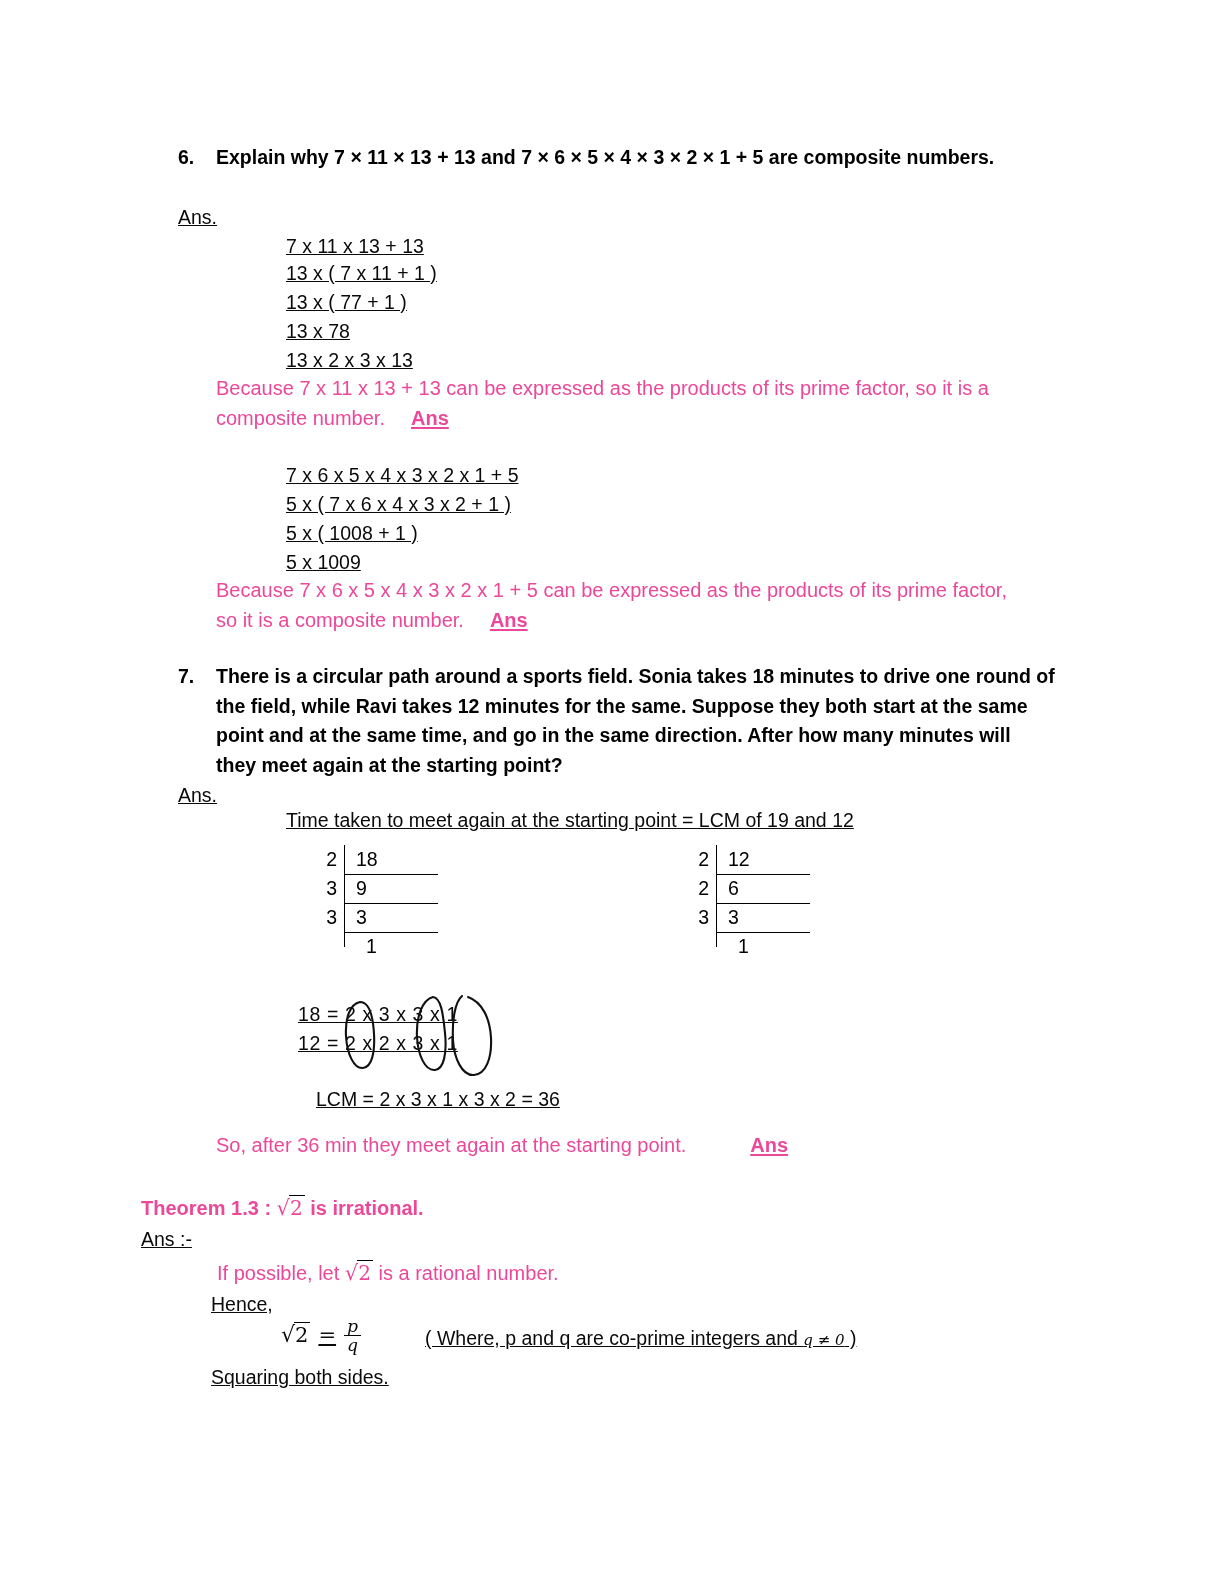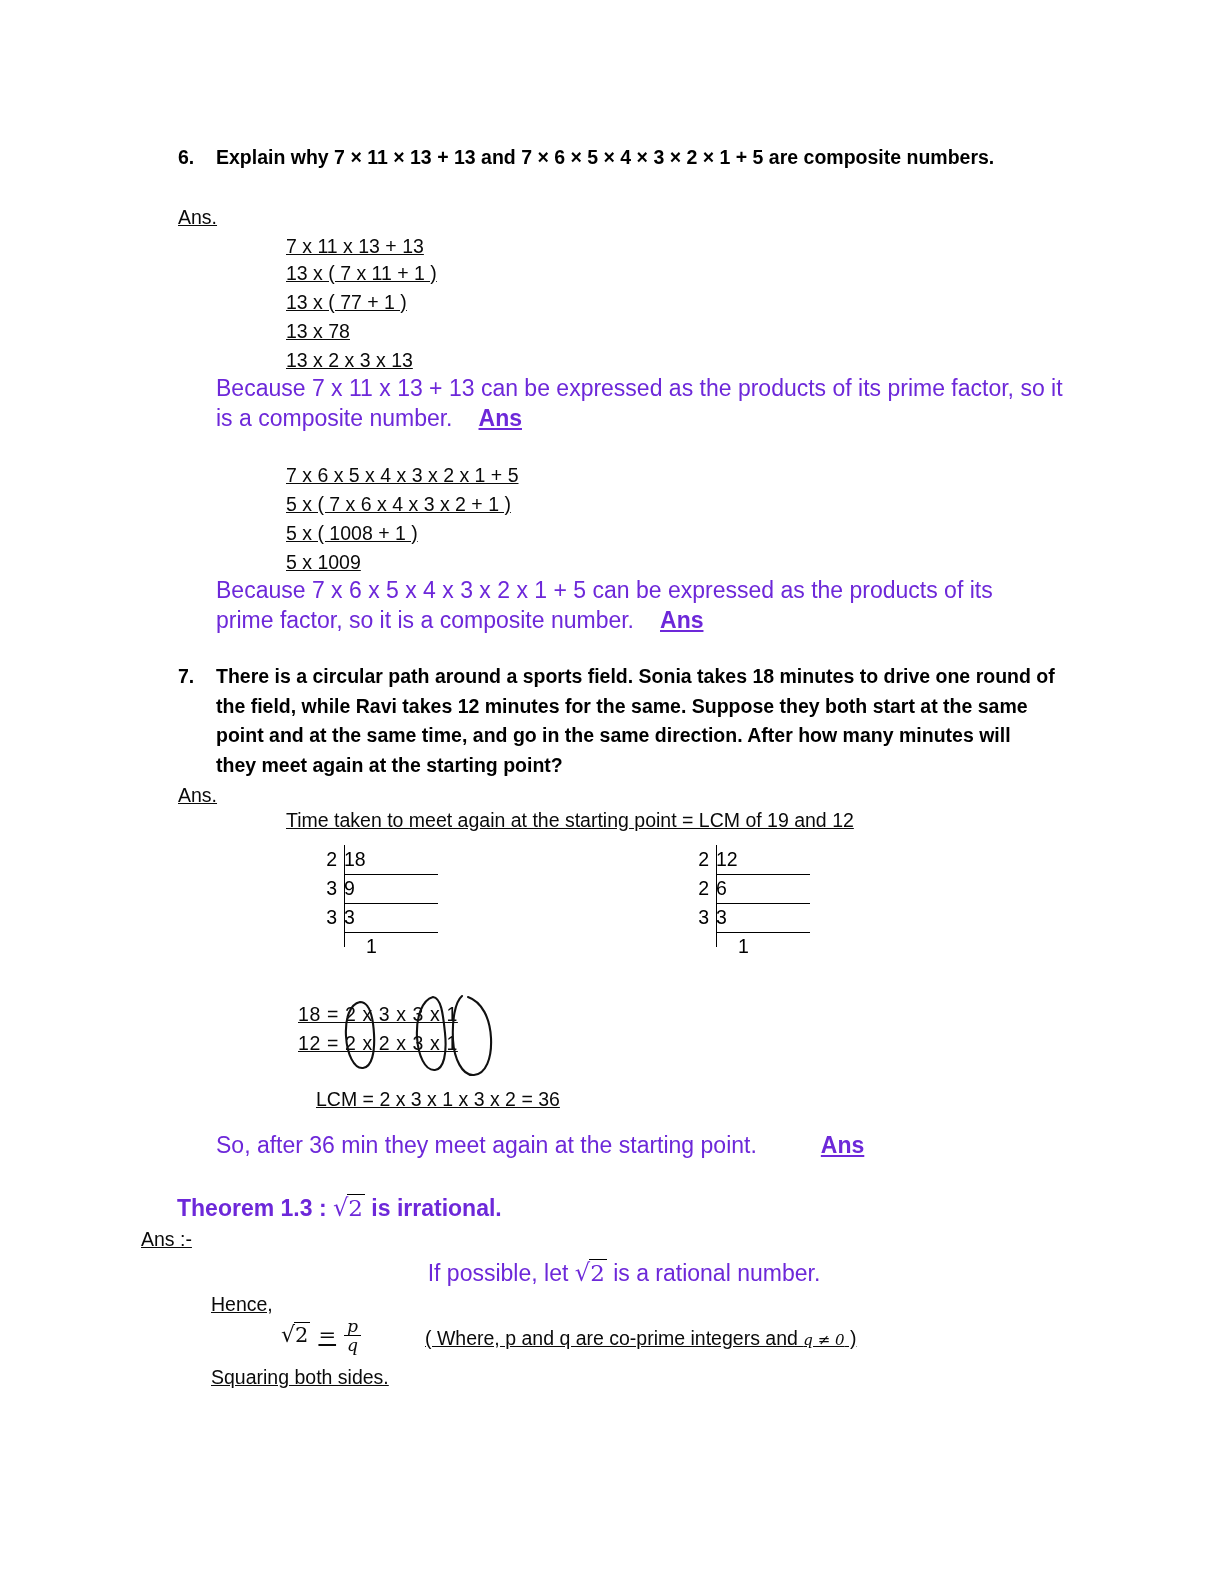--- a/index.html
+++ b/index.html
@@ -27,25 +27,25 @@
   .txt {
     position: absolute;
     font-size: 19.5px;
     line-height: 29px;
     color: #0a0a0a;
     white-space: pre;
     text-decoration: underline;
   }
   .para {
     position: absolute;
-    font-size: 23px;
+    font-size: 20px;
     line-height: 29.5px;
-    color: #6d28d9;
-  }
-  .bold { font-weight: bold; margin-left: 36px; }
+    color: #ec4899;
+  }
+  .bold { font-weight: bold; }
 
   
   .qnum {
     position: absolute;
     font-weight: bold;
     font-size: 19.5px;
     line-height: 29.5px;
   }
   .qbody {
     position: absolute;
@@ -73,21 +73,21 @@
   .ladder .dv {
     position: absolute;
     right: 100%;
     width: 28px;
     text-align: right;
     padding-right: 7px;
     box-sizing: border-box;
   }
   .ladder .qt {
     position: absolute;
-    left: 0;
+    left: 12px;
   }
   .ladder .vbar {
     position: absolute;
     left: 0;
     top: 0;
     width: 0;
     border-left: 1.6px solid #000;
   }
   .ladder .hbar {
     position: absolute;
@@ -239,21 +239,21 @@
   </svg>
 
   <div class="txt" style="left:316px; top:1085px;">LCM = 2 x 3 x 1 x 3 x 2 = 36</div>
 
   <div class="para" style="left:216px; top:1131px; width:840px;"><span>So, after 36 min they meet again at the starting point.</span><span style="display:inline-block; width:64px;"></span><span class="ansmark">Ans</span></div>
 
   <div class="para bold" style="left:141px; top:1194px; width:800px;"><span>Theorem 1.3 : </span><span class="sqrt"><span class="radical">√</span><span class="rad-body">2</span></span><span> is irrational.</span></div>
 
   <div class="txt" style="left:141px; top:1225px;">Ans :-</div>
 
-  <div class="para" style="left:224px; top:1259px; width:800px;text-align:center;"><span>If possible, let </span><span class="sqrt"><span class="radical">√</span><span class="rad-body">2</span></span><span> is a rational number.</span></div>
+  <div class="para" style="left:217px; top:1259px; width:800px;"><span>If possible, let </span><span class="sqrt"><span class="radical">√</span><span class="rad-body">2</span></span><span> is a rational number.</span></div>
 
   <div class="txt" style="left:211px; top:1290px;">Hence,</div>
 
   <div class="txt" style="left:281px; top:1318px; font-size:21px;"><span class="sqrt"><span class="radical">√</span><span class="rad-body">2</span></span><span class="mathup" style="padding:0 8px;">=</span><span class="frac"><span class="num">p</span><span class="den">q</span></span></div>
 
   <div class="txt" style="left:425px; top:1324px;"><span>( Where, p and q are co-prime integers and </span><span class="math" style="font-size:15px;">q ≠ 0</span><span> )</span></div>
 
   <div class="txt" style="left:211px; top:1363px;">Squaring both sides.</div>
 
 </div>

